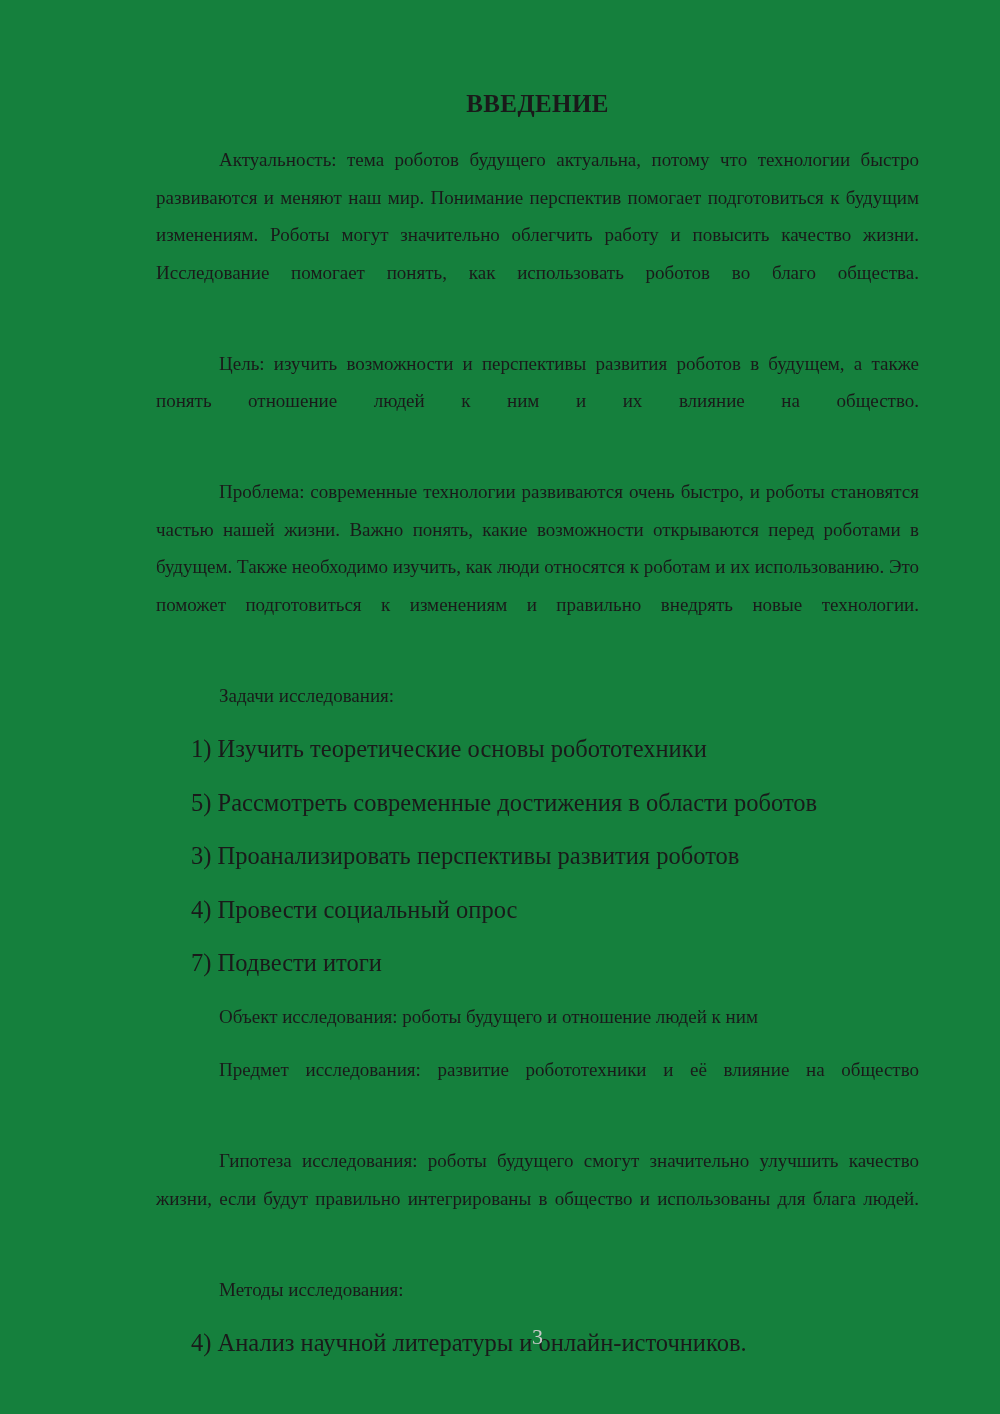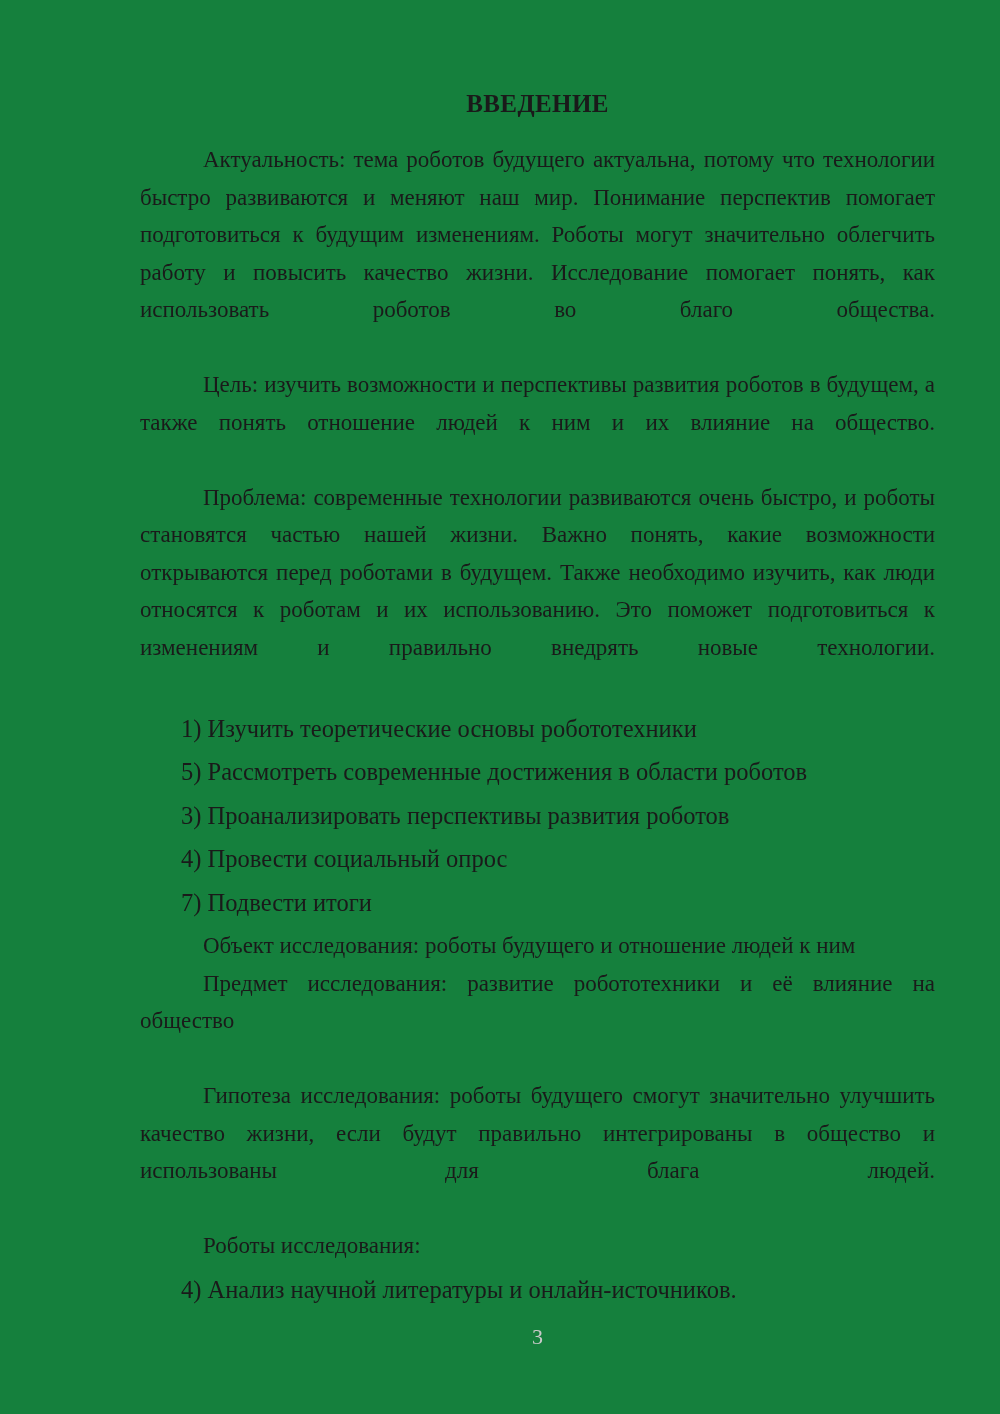--- a/index.html
+++ b/index.html
@@ -32,26 +32,26 @@
   .doc-title {
     font-size: 25px;
     font-weight: bold;
     text-align: center;
     letter-spacing: 0.4px;
     line-height: 1.25;
     margin: 0 0 22px 0;
   }
 
   .para {
-    font-size: 23px;
+    font-size: 19px;
     line-height: 37.5px;
     text-align: justify;
     text-justify: inter-word;
     text-indent: 63px;
-    margin: 0;
+    margin: 16px;
     hyphens: none;
   }
 
   
   .para::after {
     content: "";
     display: inline-block;
     width: 100%;
   }
 
@@ -63,21 +63,21 @@
   .list {
     list-style: none;
     margin: 0;
     padding: 0;
   }
 
   .list-item {
     font-size: 24.5px;
     line-height: 37.5px;
     text-align: left;
-    margin: 6px;
+    margin: 16px;
     padding-left: 35px;
     text-indent: 0;
     white-space: nowrap;
   }
 
   .page-number {
     position: absolute;
     top: 1324px;
     left: 0;
     width: 1075px;
@@ -95,36 +95,37 @@
   <div class="content">
 
     <h1 class="doc-title">ВВЕДЕНИЕ</h1>
 
     <p class="para">Актуальность: тема роботов будущего актуальна, потому что технологии быстро развиваются и меняют наш мир. Понимание перспектив помогает подготовиться к будущим изменениям. Роботы могут значительно облегчить работу и повысить качество жизни. Исследование помогает понять, как использовать роботов во благо общества.</p>
 
     <p class="para">Цель: изучить возможности и перспективы развития роботов в будущем, а также понять отношение людей к ним и их влияние на общество.</p>
 
     <p class="para">Проблема: современные технологии развиваются очень быстро, и роботы становятся частью нашей жизни. Важно понять, какие возможности открываются перед роботами в будущем. Также необходимо изучить, как люди относятся к роботам и их использованию. Это поможет подготовиться к изменениям и правильно внедрять новые технологии.</p>
 
+    <p class="para no-justify">Задачи исследования:</p>
 
     <ul class="list">
       <li class="list-item">1) Изучить теоретические основы робототехники</li>
       <li class="list-item">5) Рассмотреть современные достижения в области роботов</li>
       <li class="list-item">3) Проанализировать перспективы развития роботов</li>
       <li class="list-item">4) Провести социальный опрос</li>
       <li class="list-item">7) Подвести итоги</li>
     </ul>
 
     <p class="para no-justify">Объект исследования: роботы будущего и отношение людей к ним</p>
 
     <p class="para">Предмет исследования: развитие робототехники и её влияние на общество</p>
 
     <p class="para">Гипотеза исследования: роботы будущего смогут значительно улучшить качество жизни, если будут правильно интегрированы в общество и использованы для блага людей.</p>
 
-    <p class="para no-justify">Роботы исследования:</p>
+    <p class="para no-justify">Методы исследования:</p>
 
     <ul class="list">
       <li class="list-item">4) Анализ научной литературы и онлайн-источников.</li>
     </ul>
 
   </div>
 
   <div class="page-number">3</div>
 
 </div>

